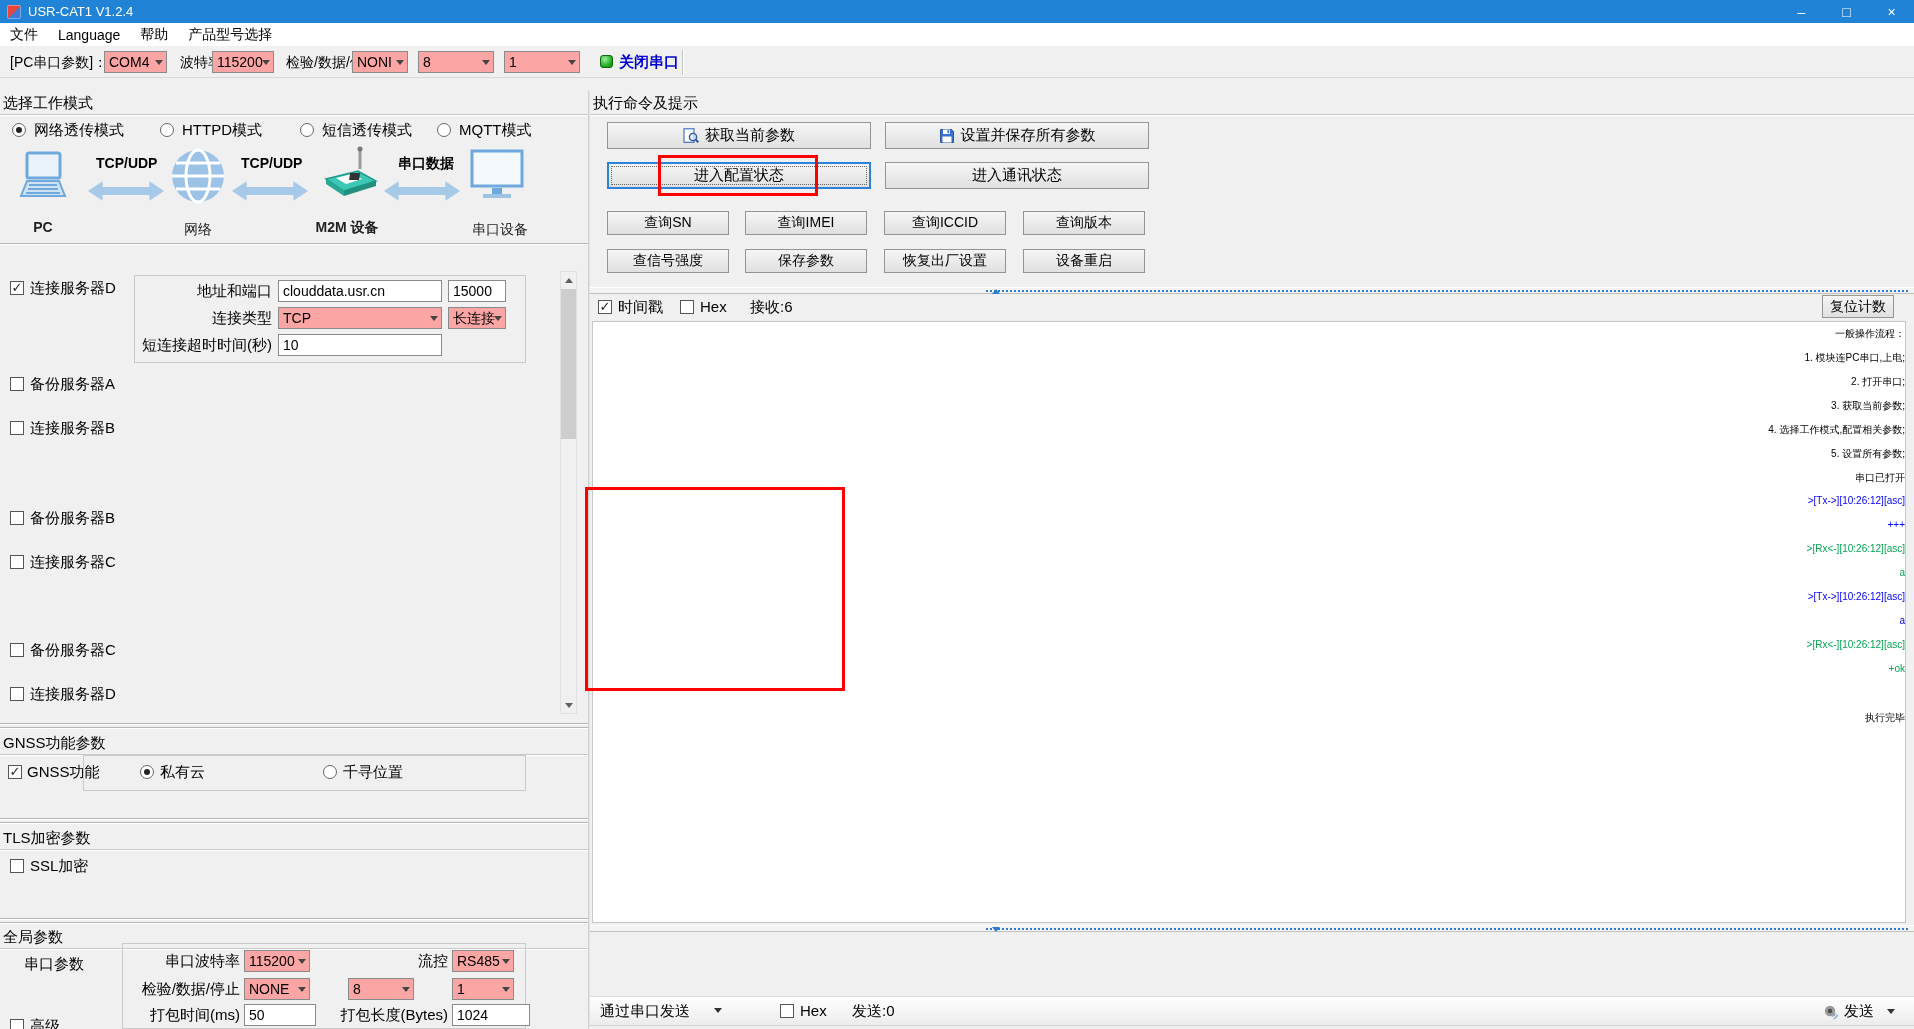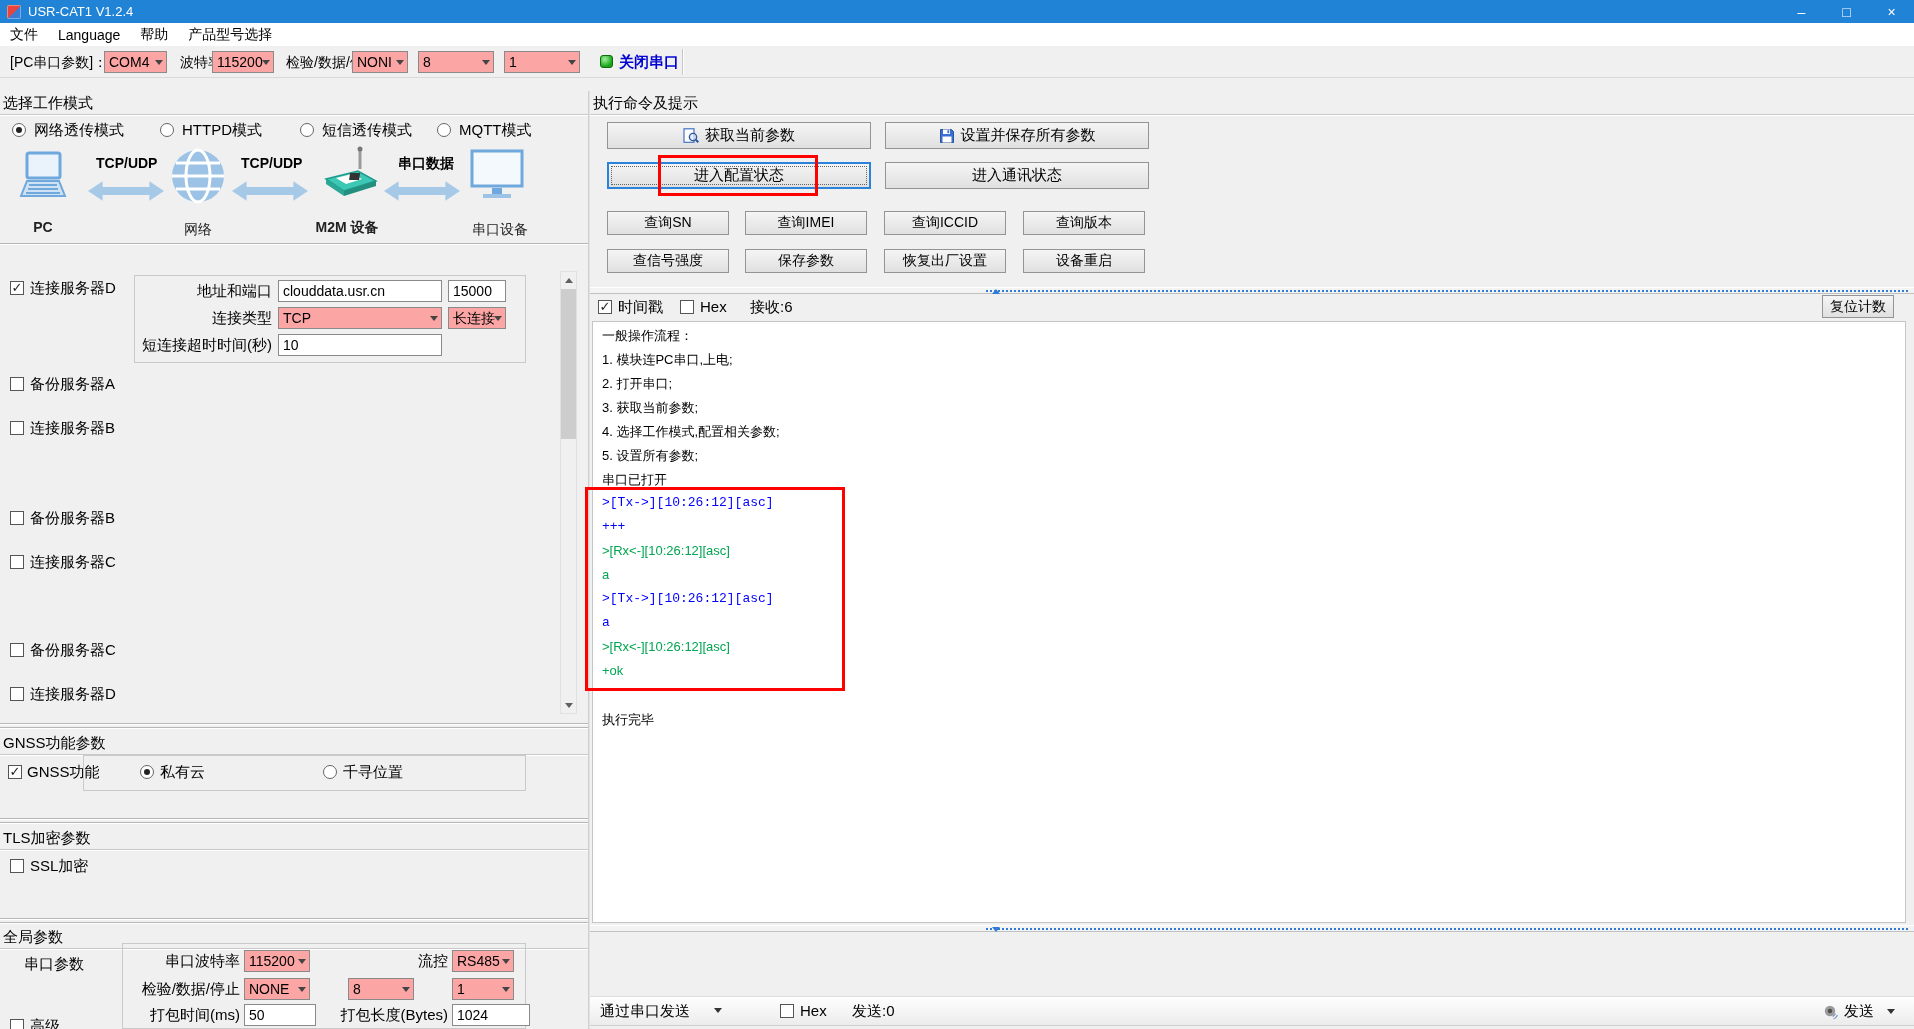--- a/index.html
+++ b/index.html
@@ -50,22 +50,22 @@
   .btn.focused{border:2px solid #2a82da;outline:1px dotted #666;outline-offset:-5px;}
   .ann{position:absolute;border:3px solid var(--annotation,#f00);z-index:6;pointer-events:none;}
   
   .split{position:absolute;left:0;right:0;height:7px;background:#f3f3f3;border-top:1px solid #fff;border-bottom:1px solid #c0c0c0;}
   .split .dots{position:absolute;top:2px;right:4px;height:0;border-top:2px dotted #2e7cd6;}
   .tri-up{position:absolute;width:0;height:0;border-left:4px solid transparent;border-right:4px solid transparent;border-bottom:5px solid #2e7cd6;}
   .tri-down{position:absolute;width:0;height:0;border-left:4px solid transparent;border-right:4px solid transparent;border-top:5px solid #2e7cd6;}
   .tri-sm-down{position:absolute;width:0;height:0;border-left:4px solid transparent;border-right:4px solid transparent;border-top:5px solid #333;}
   
   .logarea{position:absolute;background:#fff;border:1px solid #c6c6c6;overflow:hidden;}
-  .logline{height:24px;font-size:13px;white-space:pre;}
-  .tx{color:var(--tx,#00f);font-family:Liberation Mono, monospace;}
+  .logline{height:24px;font-size:10px;white-space:pre;text-align:right;}
+  .tx{color:var(--tx,#00f);}
   .rx{color:var(--rx,#00a651);}
   
   .sb{position:absolute;width:17px;background:#f0f0f0;border:1px solid #e0e0e0;}
   .sb-btn{position:absolute;left:0;width:15px;height:16px;background:#f0f0f0;display:flex;align-items:center;justify-content:center;}
   .sb-tri-up{width:0;height:0;border-left:4px solid transparent;border-right:4px solid transparent;border-bottom:5px solid #606060;}
   .sb-tri-down{width:0;height:0;border-left:4px solid transparent;border-right:4px solid transparent;border-top:5px solid #606060;}
   .sb-thumb{position:absolute;left:0;width:15px;background:#cdcdcd;}
   .sendbar{position:absolute;left:0;right:0;height:30px;background:linear-gradient(#fefefe,#ececec);
     border-top:1px solid #dcdcdc;border-bottom:1px solid #cfcfcf;}
   .diag-lbl{position:absolute;font-size:14px;font-weight:bold;text-align:center;white-space:nowrap;}

